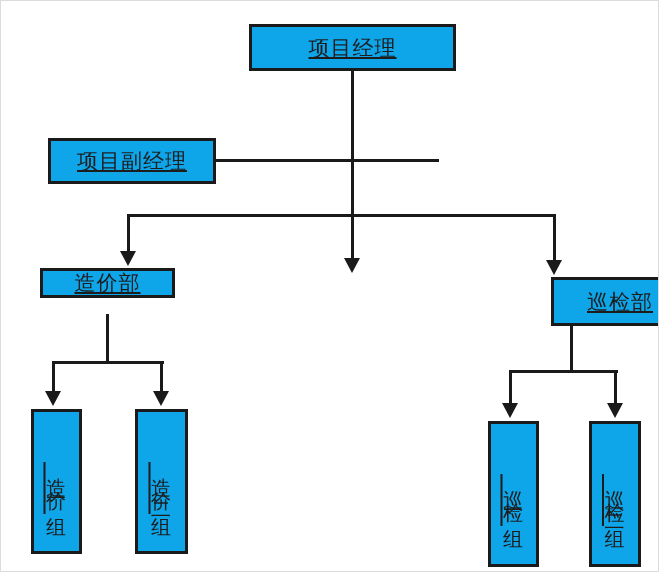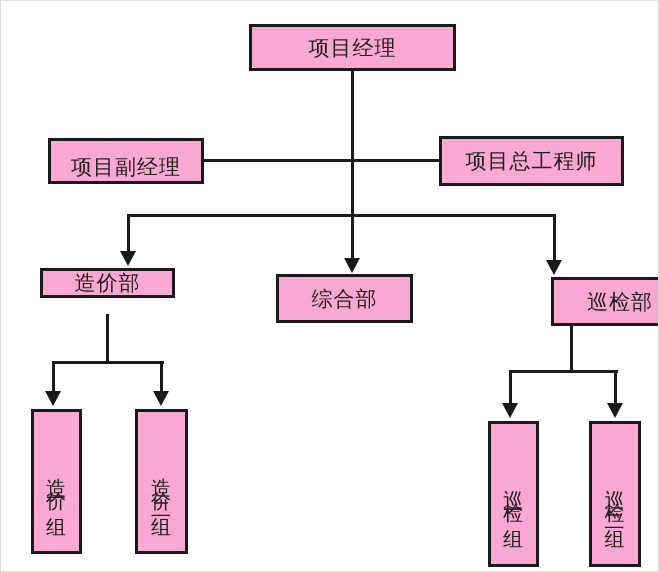--- a/index.html
+++ b/index.html
@@ -14,25 +14,26 @@
     height: 572px;
     background: #ffffff;
     border: 1px solid #dcdcdc;
     box-sizing: border-box;
     overflow: hidden;
   }
   .node {
     position: absolute;
     box-sizing: border-box;
     border: 3px solid #1a1a1a;
-    background: #f9a8d4;
+    background: #0ea5e9;
     display: flex;
     align-items: center;
     justify-content: center;
     color: #1d1d1d;
+    text-decoration: underline;
   }
   .hlabel {
     font-size: 21px;
     font-weight: 500;
     letter-spacing: 1px;
     white-space: nowrap;
   }
   .vlabel {
     writing-mode: vertical-rl;
     text-orientation: upright;
@@ -85,35 +86,29 @@
   <div class="line" style="left:508px; top:369px; width:109px; height:3px;"></div>
   <div class="line" style="left:508px; top:369px; width:3px; height:33px;"></div>
   <div class="arrow-down" style="left:501px; top:402px;"></div>
   <div class="line" style="left:613px; top:369px; width:3px; height:33px;"></div>
   <div class="arrow-down" style="left:606px; top:402px;"></div>
 
   <div class="node" style="left:248px; top:23px; width:207px; height:47px;">
     <span class="hlabel">项目经理</span>
   </div>
 
-  <div class="node" style="left:47px; top:137px; width:156px; height:46px;align-items:flex-end;">
+  <div class="node" style="left:47px; top:137px; width:168px; height:46px;">
     <span class="hlabel">项目副经理</span>
   </div>
 
-  <div class="node" style="left:438px; top:135px; width:185px; height:50px;">
-    <span class="hlabel">项目总工程师</span>
-  </div>
 
   <div class="node" style="left:39px; top:267px; width:135px; height:30px;">
     <span class="hlabel">造价部</span>
   </div>
 
-  <div class="node" style="left:275px; top:273px; width:137px; height:49px;">
-    <span class="hlabel">综合部</span>
-  </div>
 
   <div class="node" style="left:502px; top:276px; width:138px; height:49px;margin-left:48px;">
     <span class="hlabel">巡检部</span>
   </div>
 
   <div class="node" style="left:30px; top:408px; width:51px; height:145px;">
     <span class="vlabel">造价一组</span>
   </div>
 
   <div class="node" style="left:134px; top:408px; width:53px; height:145px;">

